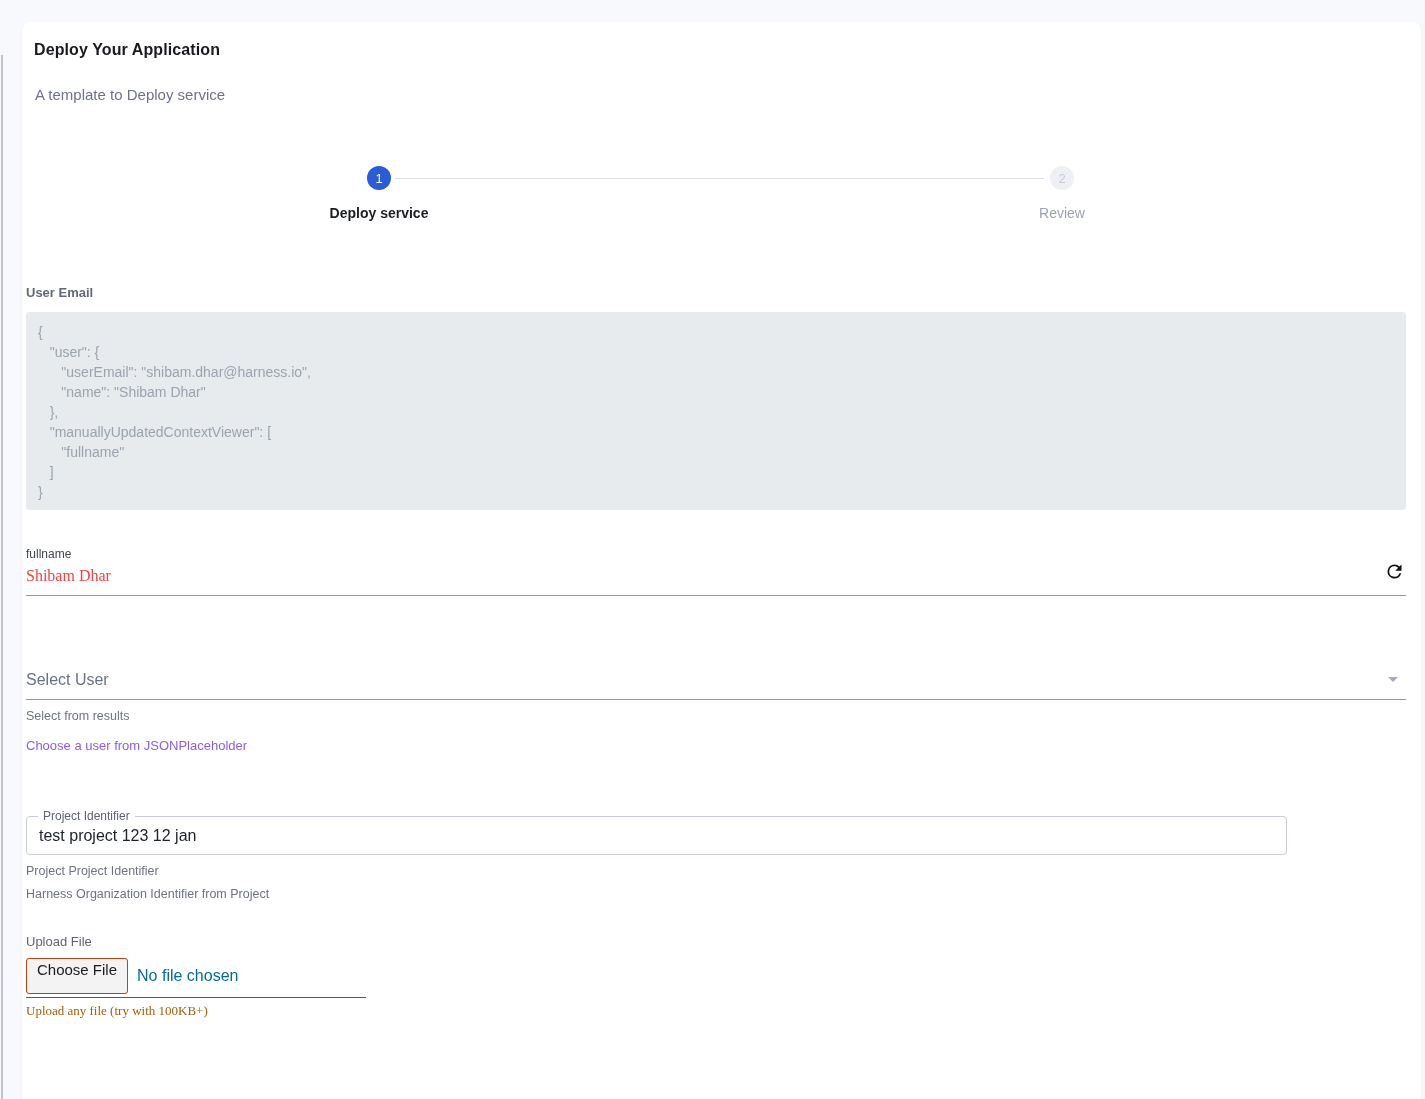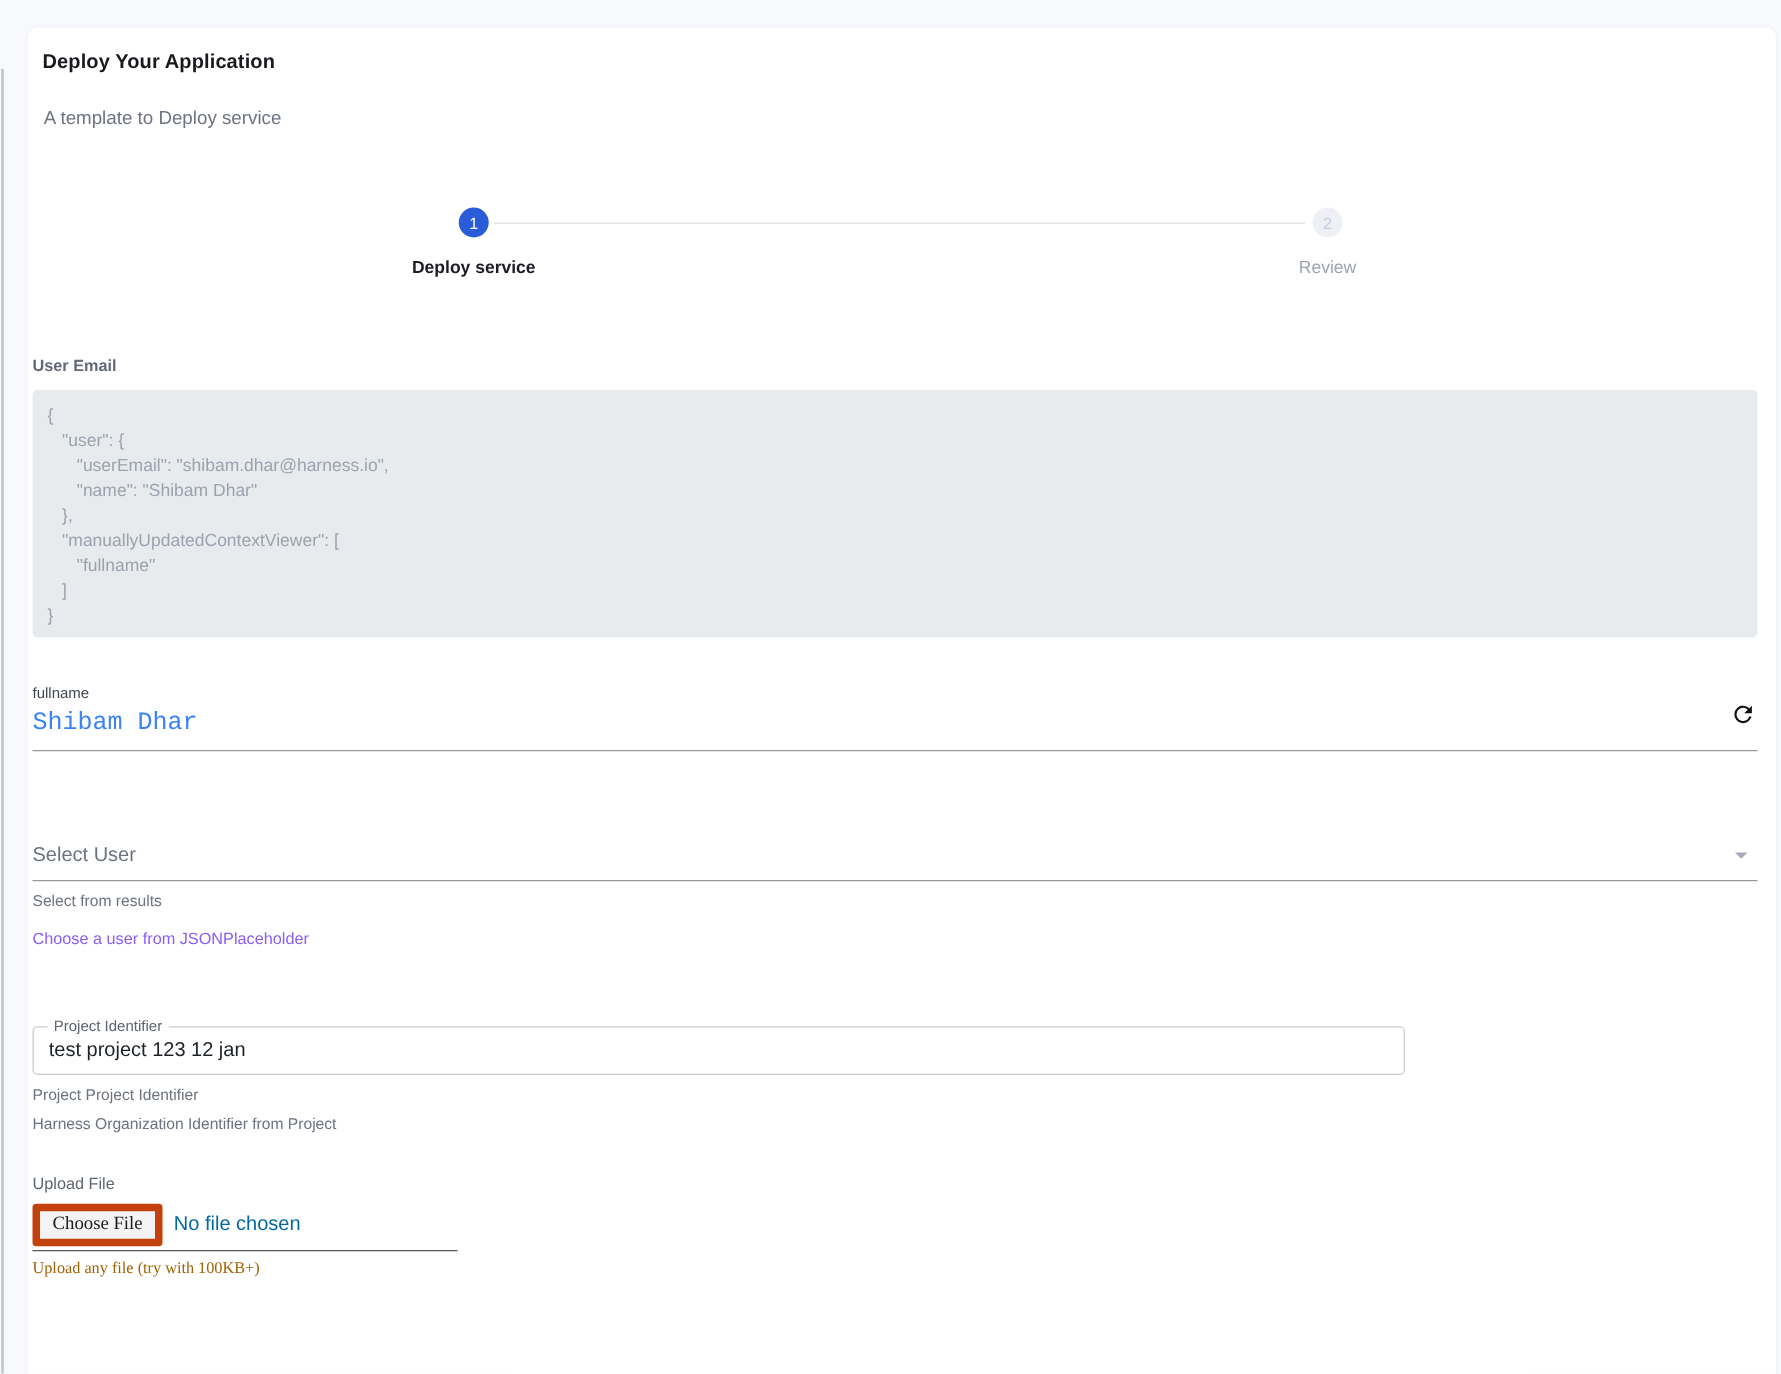--- a/index.html
+++ b/index.html
@@ -71,22 +71,22 @@
     white-space: pre;
   }
   
   .std-field { position: relative; width: 1380px; margin-top: 37px; }
   .std-field .small-label {
     display: block; font-size: 12px; color: #40454f; margin-bottom: 3px;
   }
   .std-field input {
     width: 100%;
     border: none; border-bottom: 1px solid #94989f;
-    font-family: Liberation Mono, monospace;
-    font-size: 20px; color: #3b82f6;
+    font-family: Liberation Serif, serif;
+    font-size: 16px; color: #ef4444;
     padding: 3px 30px 10px 0;
     background: transparent; outline: none;
   }
   .refresh-btn {
     position: absolute; right: 0; top: 12px;
     width: 24px; height: 24px;
     border: none; background: transparent; cursor: pointer;
     padding: 0; display: flex; align-items: center; justify-content: center;
   }
   .refresh-btn svg { width: 21px; height: 21px; fill: #111111; }
@@ -103,21 +103,21 @@
     width: 0; height: 0;
     border-left: 5px solid transparent;
     border-right: 5px solid transparent;
     border-top: 5px solid #a7abb8;
   }
   .helper-text { font-size: 12.5px; color: #6e7382; }
   .select-helper { margin-top: 9px; }
   .select-desc { margin-top: 15px; font-size: 13px; color: #8b5cf6; }
   
   .outlined-field {
-    position: relative; width: 1098px; height: 39px;
+    position: relative; width: 1261px; height: 39px;
     border: 1px solid #c9ccd4; border-radius: 4px;
     background: #ffffff;
   }
   .outlined-field .float-label {
     position: absolute; top: -8px; left: 11px;
     background: #ffffff; padding: 0 5px;
     font-size: 12px; color: #5d6370;
   }
   .outlined-field.dim { border-color: #d2d5db; }
   .outlined-field.dim .float-label { color: #8b909b; }
@@ -134,25 +134,25 @@
   .outlined-helper { margin-top: 9px; font-size: 12.5px; color: #6e7382; }
   
   .upload-label { margin-top: 33px; font-size: 13px; color: #5e6470; }
   .file-row {
     margin-top: 9px; width: 340px;
     border-bottom: 1px solid #55585e;
     padding-bottom: 3px;
     display: flex; align-items: center; gap: 9px;
   }
   .choose-file-btn {
-    font-family: Liberation Serif, serif;
+    font-family: Liberation Sans, sans-serif;
     font-size: 15px; color: #1b1b1b;
     background: #f3f3f3;
-    border: 6px solid #c2410c; border-radius: 3px;
-    padding: 2px 10px 3px;
+    border: 1px solid #c2410c; border-radius: 3px;
+    padding: 2px 10px 15px;
     cursor: pointer;
   }
   .file-status { font-size: 16px; color: #0369a1; }
   .upload-helper { margin-top: 5px; font-size: 13px; color: #a16207; font-family: Liberation Serif, serif; }
 </style>
 </head>
 <body>
 
 <div class="left-divider"></div>
 

